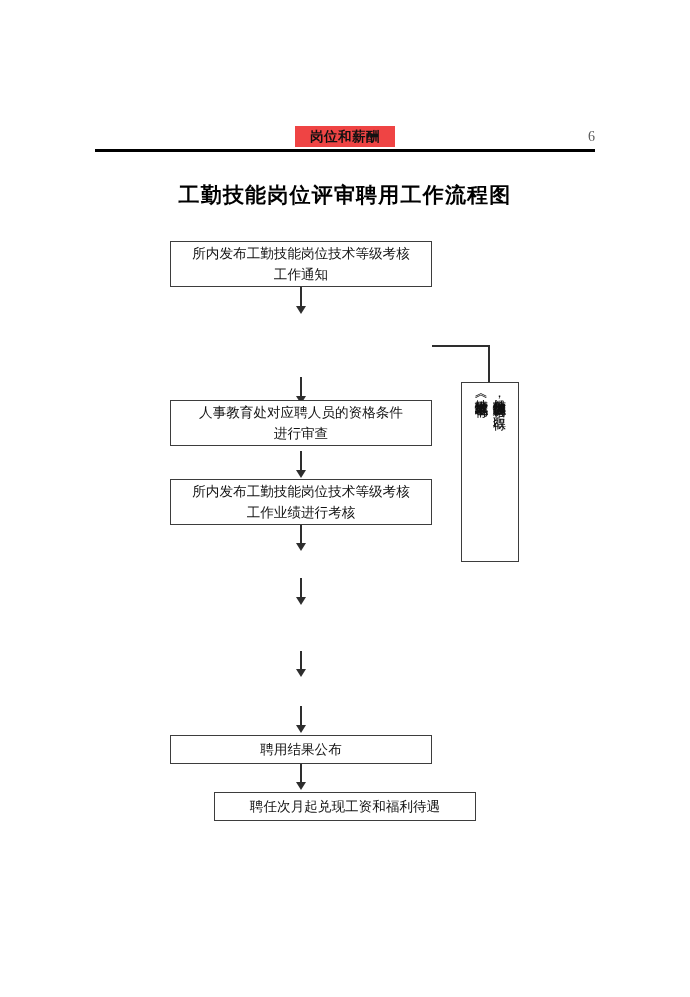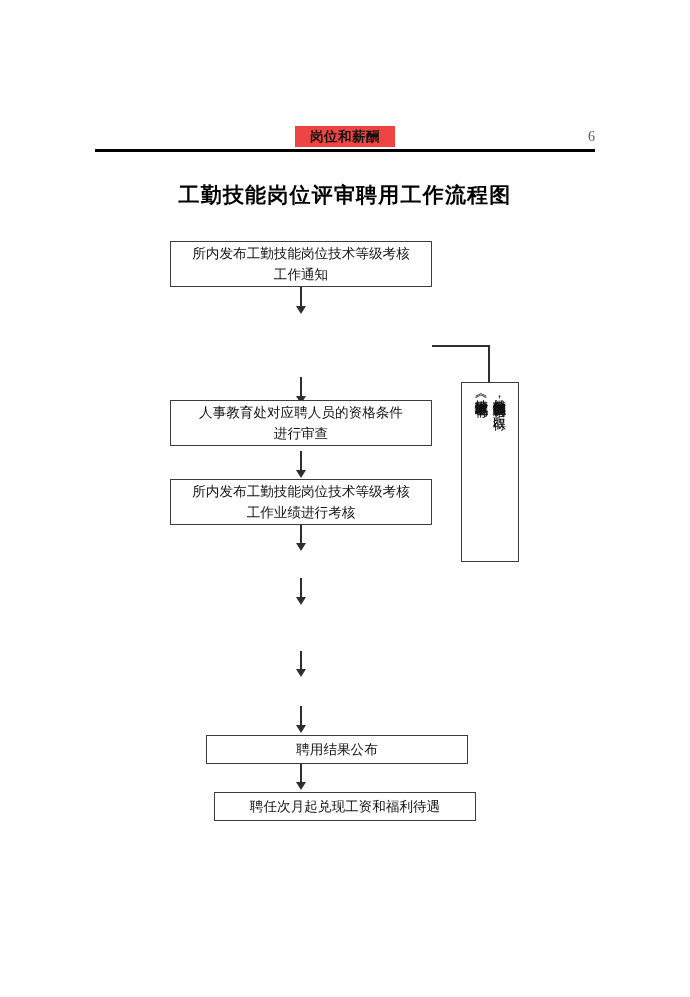--- a/index.html
+++ b/index.html
@@ -196,21 +196,21 @@
 
     <div class="conn-v" style="left:300px; top:578px; height:22px;"></div>
     <div class="arrow-down" style="left:296px; top:597px;"></div>
 
     <div class="conn-v" style="left:300px; top:651px; height:21px;"></div>
     <div class="arrow-down" style="left:296px; top:669px;"></div>
 
     <div class="conn-v" style="left:300px; top:706px; height:22px;"></div>
     <div class="arrow-down" style="left:296px; top:725px;"></div>
 
-    <div class="node" style="left:170px; top:735px; width:262px; height:29px;margin-left:36px;">
+    <div class="node" style="left:170px; top:735px; width:262px; height:29px;">
       <span class="node-text">聘用结果公布</span>
     </div>
     <div class="conn-v" style="left:300px; top:764px; height:20px;"></div>
     <div class="arrow-down" style="left:296px; top:782px;"></div>
 
     <div class="node" style="left:170px; top:792px; width:262px; height:29px;margin-left:44px;">
       <span class="node-text">聘任次月起兑现工资和福利待遇</span>
     </div>
 
     <div class="node-vertical" style="left:461px; top:382px; width:58px; height:180px;">

